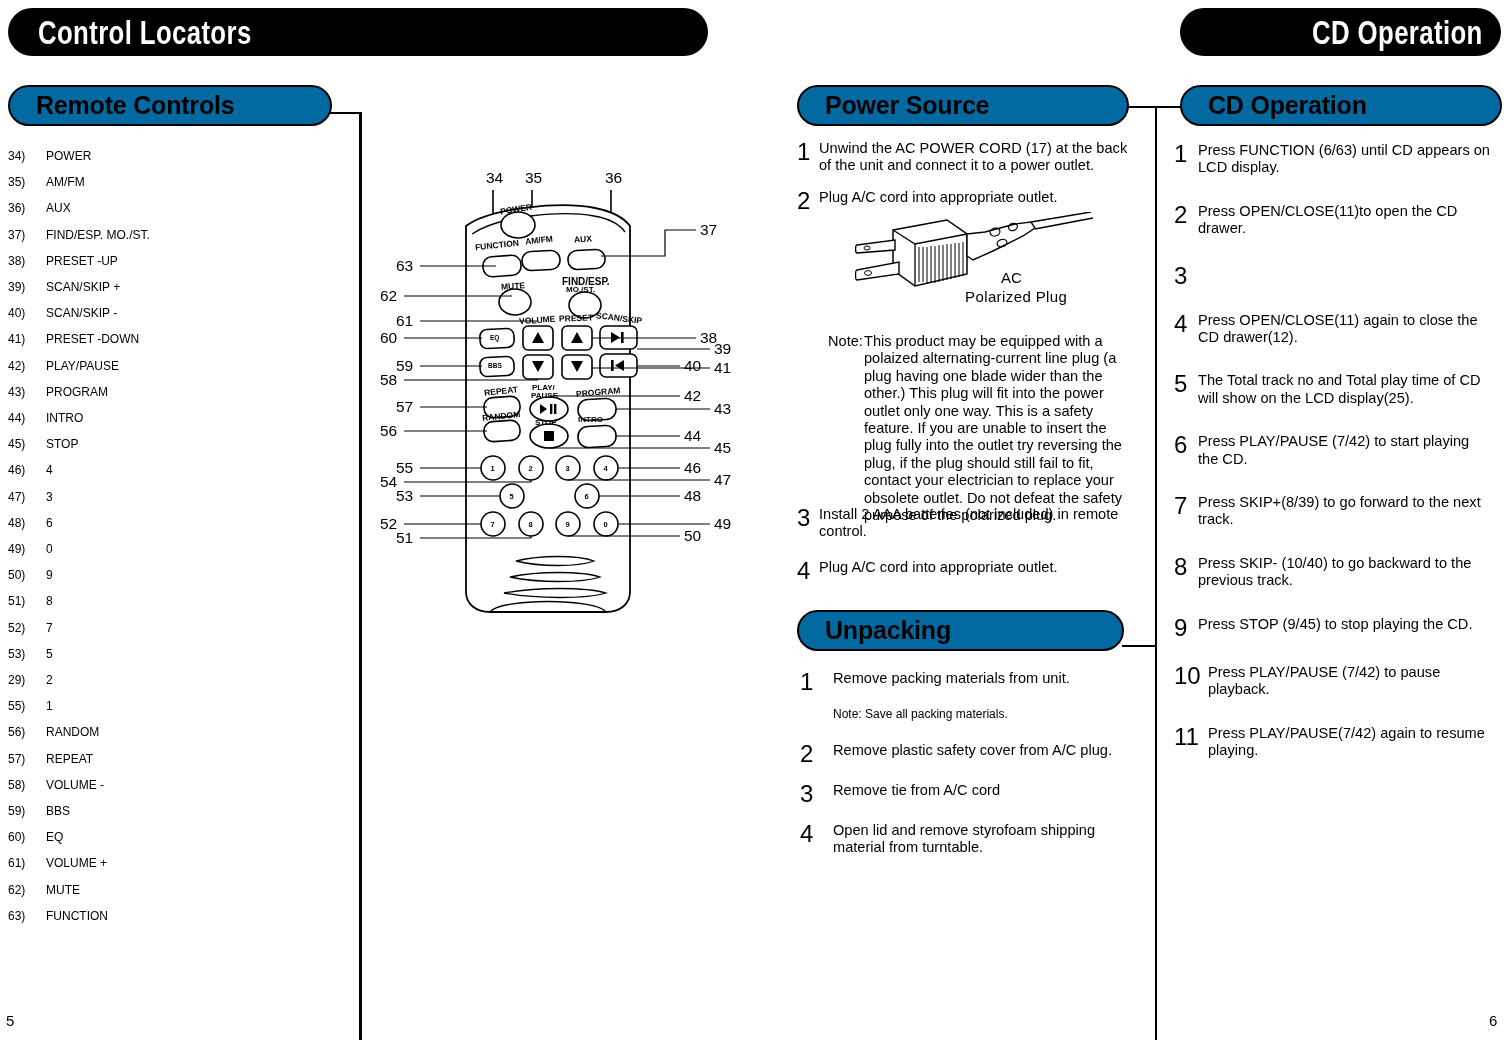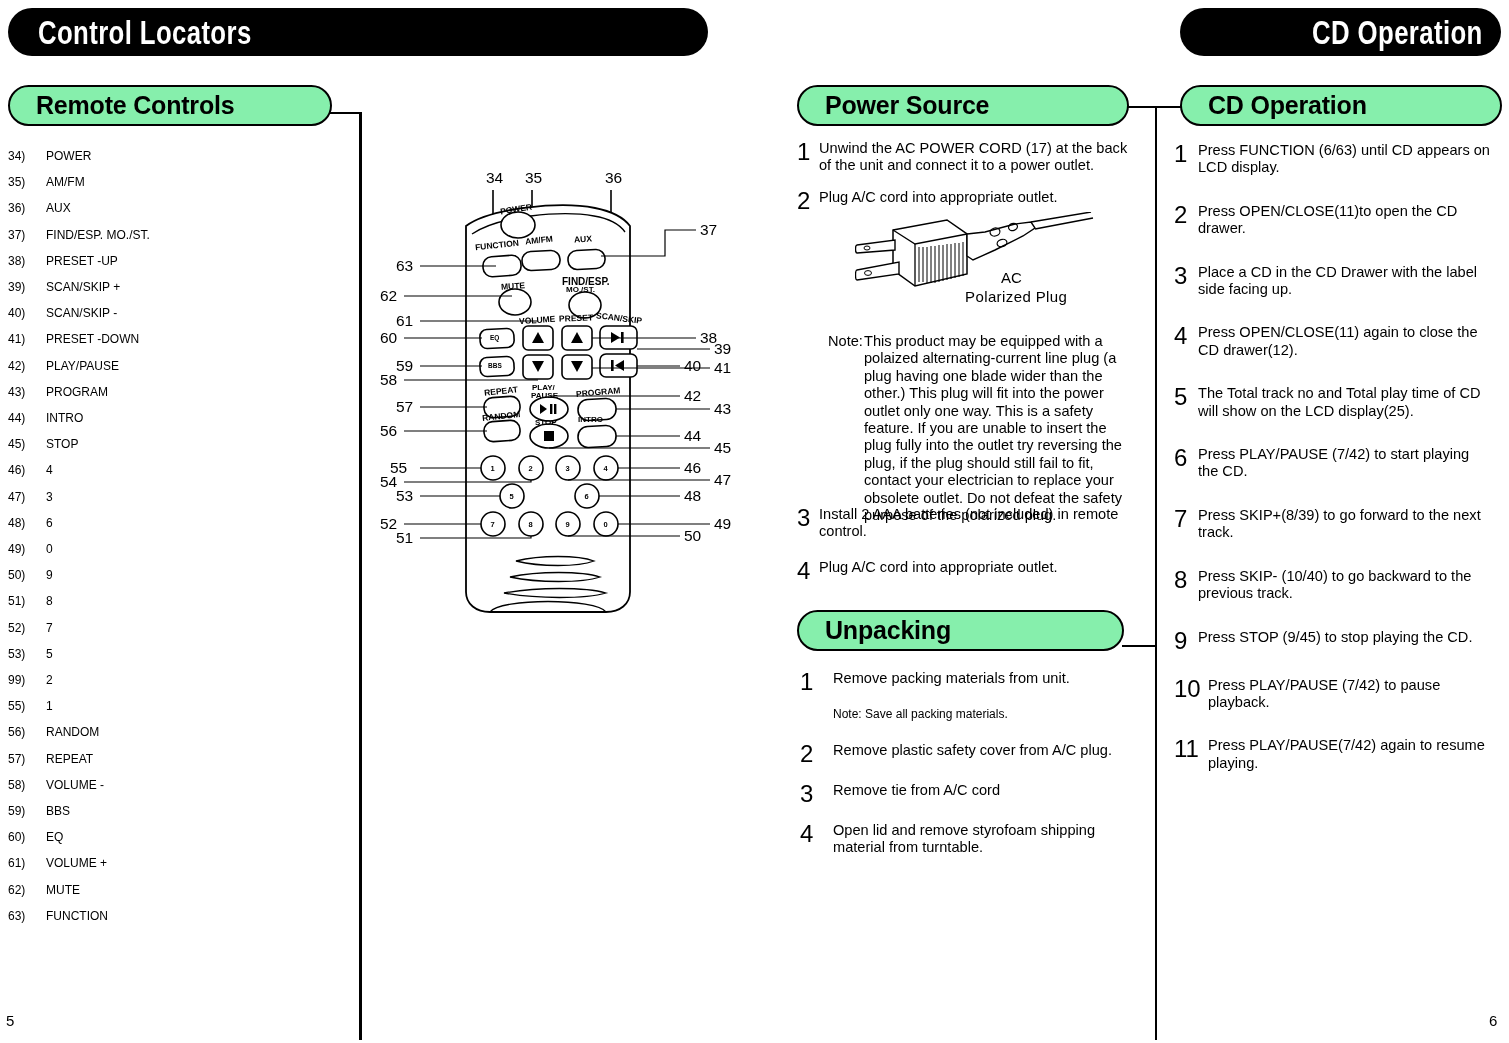--- a/index.html
+++ b/index.html
@@ -19,21 +19,21 @@
     font-family:"Liberation Sans Narrow","Liberation Sans",sans-serif;
     transform:scaleX(.78);transform-origin:left center;white-space:nowrap;
     letter-spacing:.5px;
   }
   .banner.right-al{justify-content:flex-end;}
   .banner.right-al .banner-txt{transform-origin:right center;}
 
   
   .pill{
     position:absolute;border:2.2px solid #000;border-radius:999px;
-    background:#86efac;display:flex;align-items:center;box-sizing:border-box;
+    background:#0369a1;display:flex;align-items:center;box-sizing:border-box;
   }
   .pill-txt{
     font-size:25px;font-weight:bold;white-space:nowrap;
     padding-left:26px;letter-spacing:-.2px;
   }
 
   
   .vline{position:absolute;background:#000;width:2.6px;}
   .vline.thin{width:1.8px;}
   .hstub{position:absolute;background:#000;height:1.8px;}
@@ -180,21 +180,21 @@
       </div>
       <div class="loc-row">
         <span class="loc-num">52)</span>
         <span class="loc-lbl">7</span>
       </div>
       <div class="loc-row">
         <span class="loc-num">53)</span>
         <span class="loc-lbl">5</span>
       </div>
       <div class="loc-row">
-        <span class="loc-num">99)</span>
+        <span class="loc-num">29)</span>
         <span class="loc-lbl">2</span>
       </div>
       <div class="loc-row">
         <span class="loc-num">55)</span>
         <span class="loc-lbl">1</span>
       </div>
       <div class="loc-row">
         <span class="loc-num">56)</span>
         <span class="loc-lbl">RANDOM</span>
       </div>
@@ -380,21 +380,21 @@
       </div>
     <div id="callouts-left">
         <div class="callout" style="left: 16px; top: 90px;">63</div>
         <div class="callout" style="left: 0px; top: 120px;">62</div>
         <div class="callout" style="left: 16px; top: 145px;">61</div>
         <div class="callout" style="left: 0px; top: 162px;">60</div>
         <div class="callout" style="left: 16px; top: 190px;">59</div>
         <div class="callout" style="left: 0px; top: 204px;">58</div>
         <div class="callout" style="left: 16px; top: 231px;">57</div>
         <div class="callout" style="left: 0px; top: 255px;">56</div>
-        <div class="callout" style="left: 10px; top: 292px;">55</div>
+        <div class="callout" style="left: 16px; top: 292px;">55</div>
         <div class="callout" style="left: 0px; top: 306px;">54</div>
         <div class="callout" style="left: 16px; top: 320px;">53</div>
         <div class="callout" style="left: 0px; top: 348px;">52</div>
         <div class="callout" style="left: 16px; top: 362px;">51</div>
       </div>
     <div id="callouts-right">
         <div class="callout" style="left: 320px; top: 54px;">37</div>
         <div class="callout" style="left: 320px; top: 162px;">38</div>
         <div class="callout" style="left: 334px; top: 173px;">39</div>
         <div class="callout" style="left: 304px; top: 190px;">40</div>
@@ -491,21 +491,20 @@
       <div class="step" style="margin-top: 0px;">
         <div class="step-n" style="width:24px;">1</div>
         <div class="step-b" style="width:292px;">Press FUNCTION (6/63) until CD appears on LCD display.</div>
       </div>
       <div class="step" style="margin-top: 26px;">
         <div class="step-n" style="width:24px;">2</div>
         <div class="step-b" style="width:292px;">Press OPEN/CLOSE(11)to open the CD drawer.</div>
       </div>
       <div class="step" style="margin-top: 26px;">
         <div class="step-n" style="width:24px;">3</div>
-        <div class="step-b" style="width:292px;">Place a CD in the CD Drawer with the label side facing up.</div>
       </div>
       <div class="step" style="margin-top: 26px;">
         <div class="step-n" style="width:24px;">4</div>
         <div class="step-b" style="width:292px;">Press OPEN/CLOSE(11) again to close the CD drawer(12).</div>
       </div>
       <div class="step" style="margin-top: 26px;">
         <div class="step-n" style="width:24px;">5</div>
         <div class="step-b" style="width:292px;">The Total track no and Total play time of CD will show on the LCD display(25).</div>
       </div>
       <div class="step" style="margin-top: 26px;">

